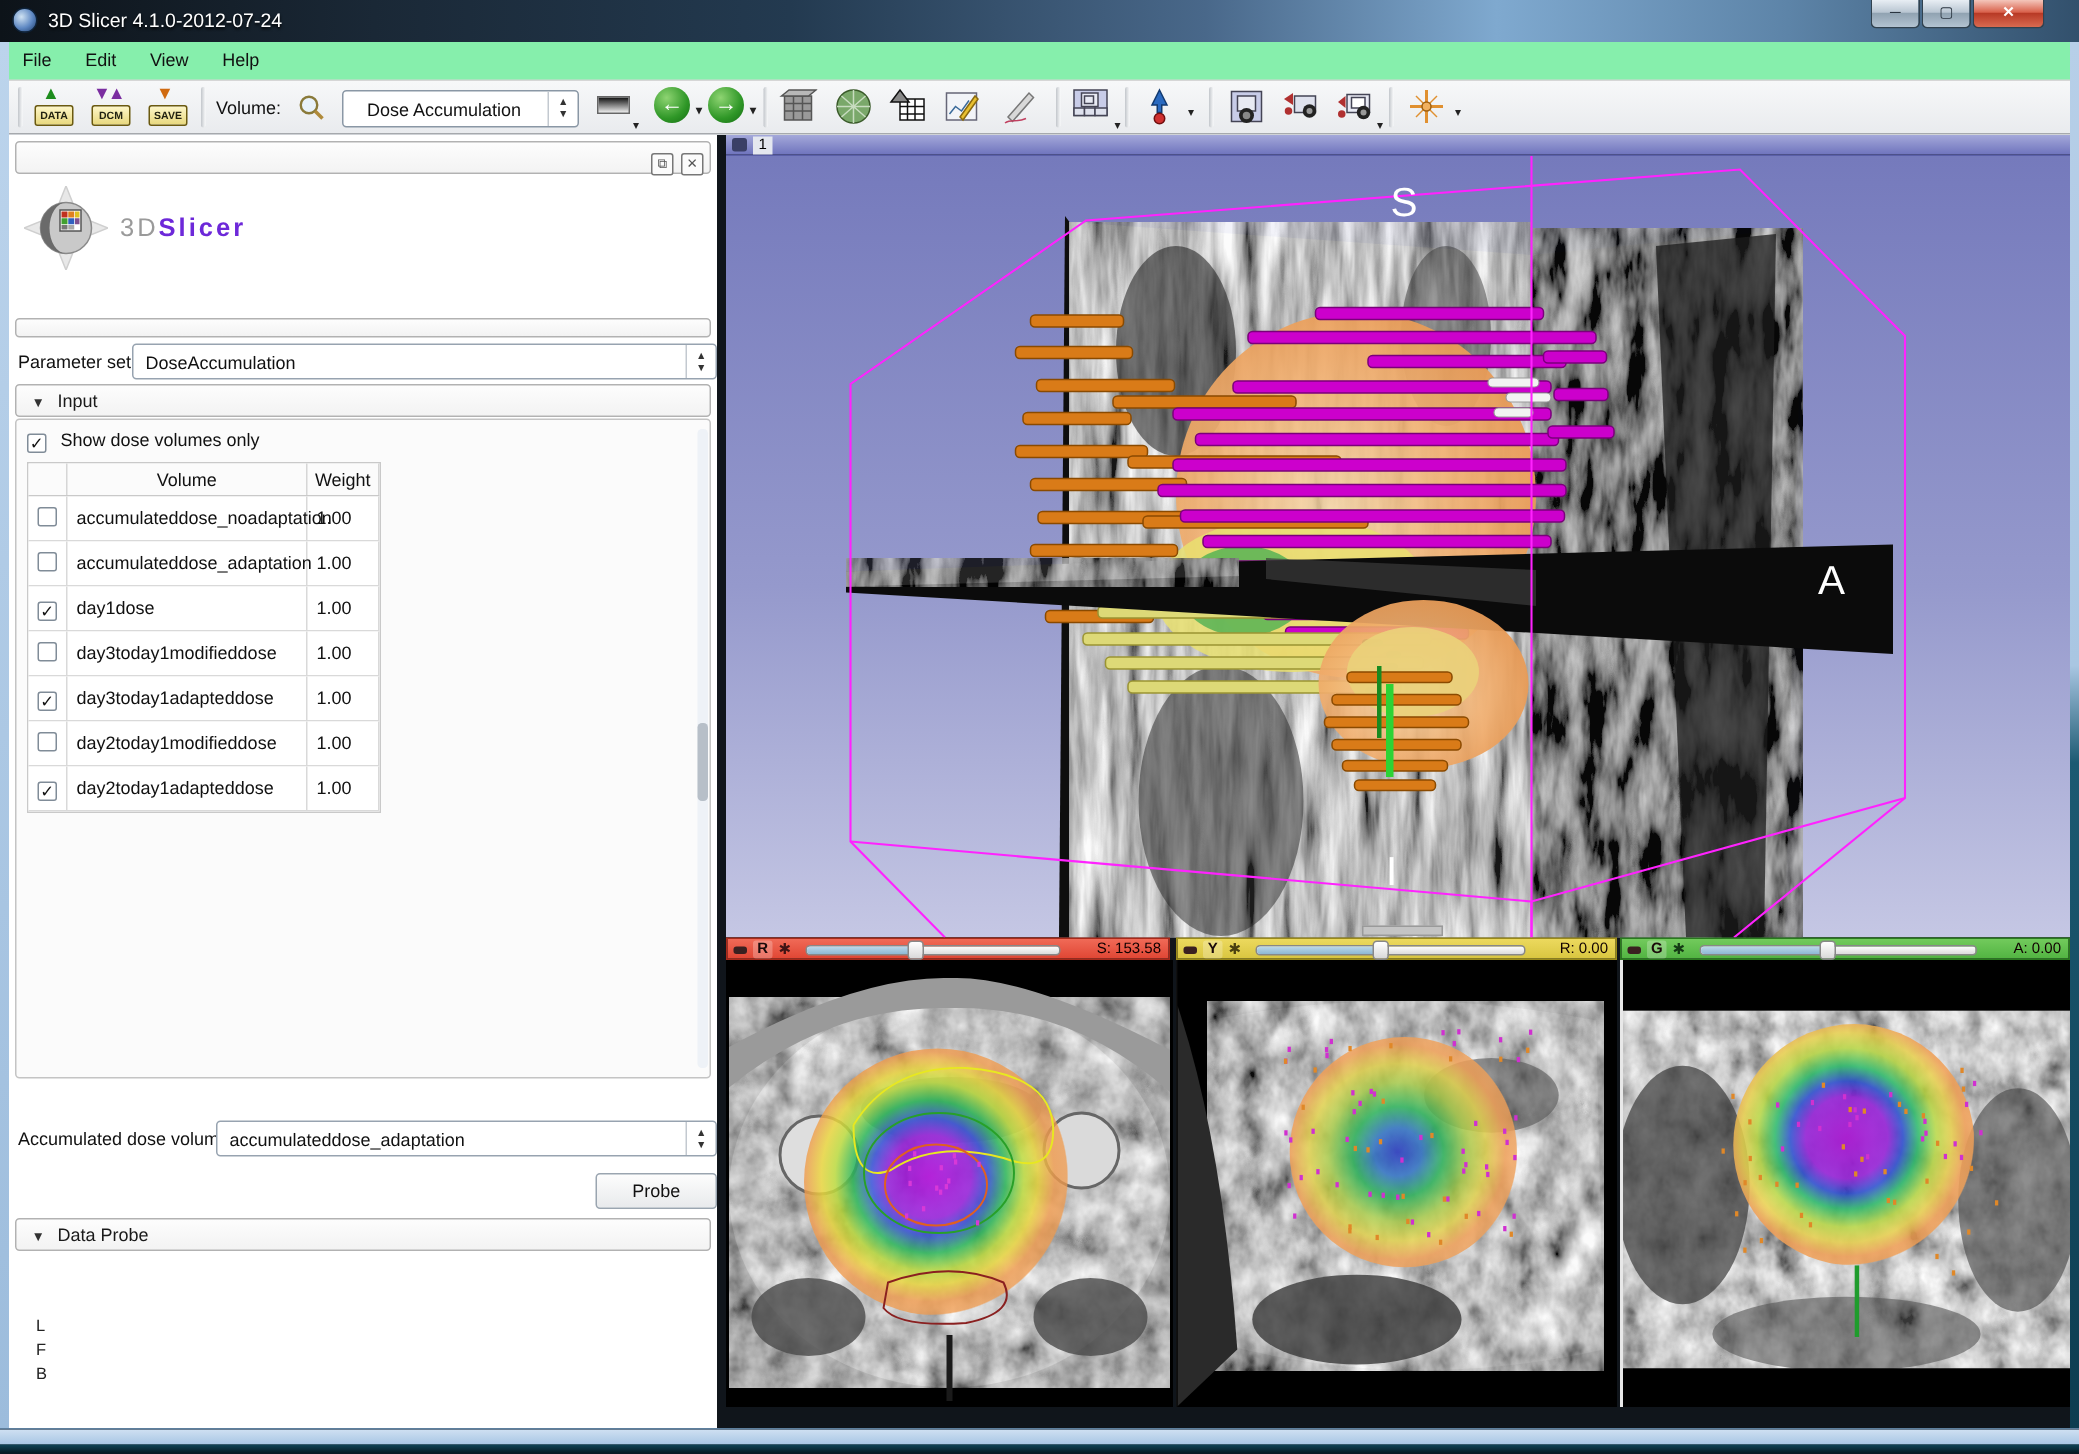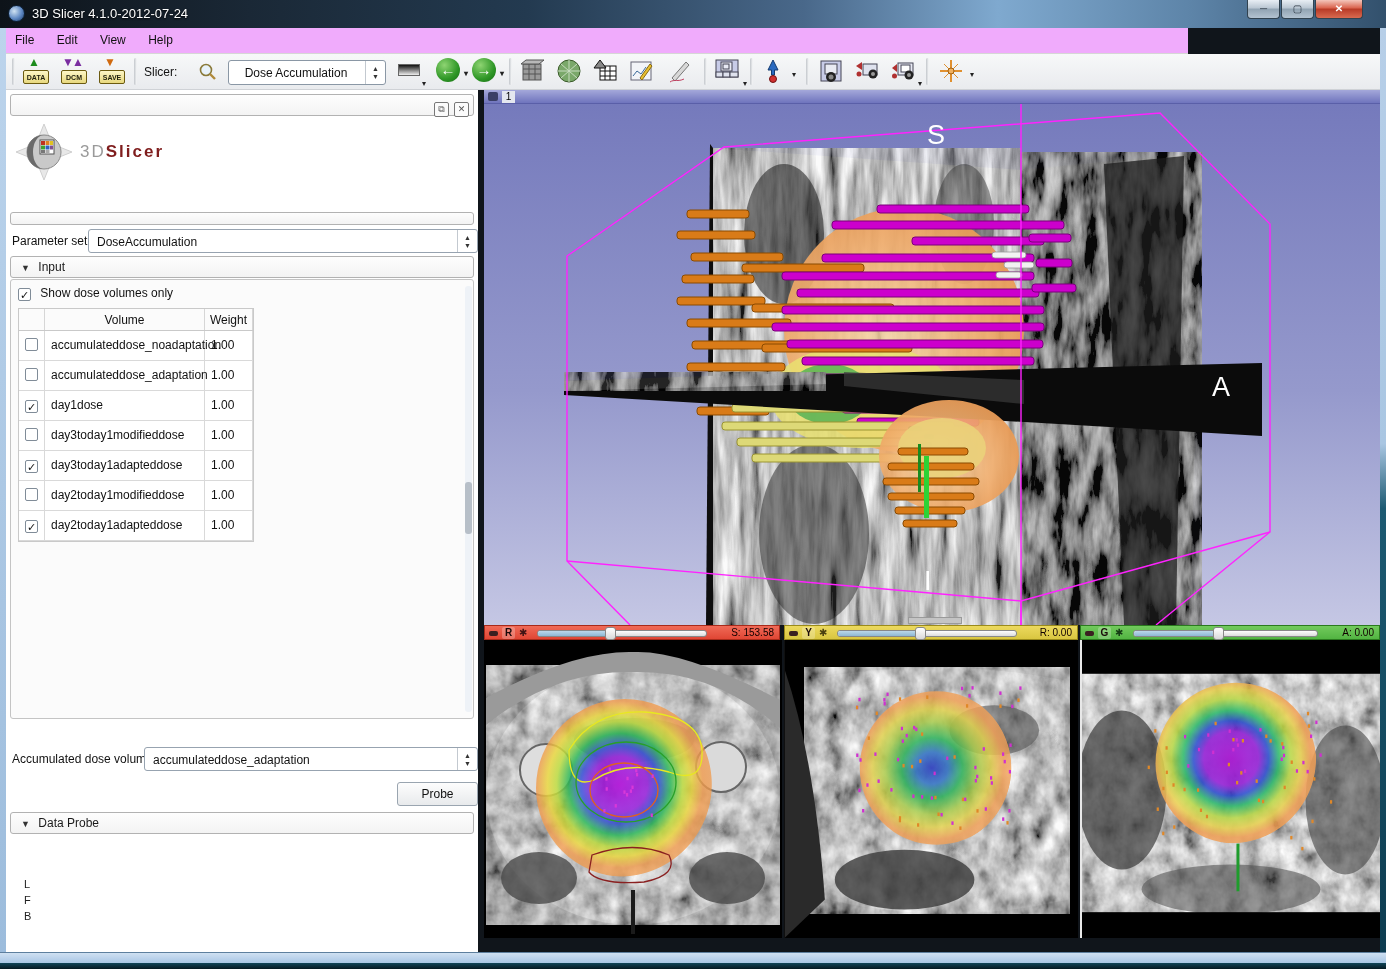--- a/index.html
+++ b/index.html
@@ -22,21 +22,21 @@
   #btn-close{ left:1315px; width:48px;
     background:linear-gradient(#f4c6bb,#d9624c 45%,#b83a26 50%,#d96a50); color:#fff; font-weight:bold; }
   .frame-edge { background:linear-gradient(#bcd4ec,#9cbcdc); }
   #edge-l { left:0; top:28px; width:6px; height:924px; }
   #edge-r { left:1380px; top:28px; width:6px; height:924px;
     background:linear-gradient(#b7cfe8 0%,#a9c6e2 45%,#1c5a72 52%,#0d3c50 100%); }
   #edge-b { left:0; top:952px; width:1386px; height:11px; background:linear-gradient(#cfe0f2,#a8c6e4); border-top:1px solid #5d7f9e; }
   #edge-b2 { left:0; top:963px; width:1386px; height:6px; background:linear-gradient(#0f4558,#051820); }
 
   
-  #menubar { left:6px; top:28px; width:1182px; height:26px; background:#f0abfc; border-bottom:1px solid #d6d6d6; }
+  #menubar { left:6px; top:28px; width:1374px; height:26px; background:#86efac; border-bottom:1px solid #d6d6d6; }
   .menu-item { display:inline-block; padding:5px 9px; font-size:12px; color:#111; }
 
   
   #toolbar { left:6px; top:54px; width:1374px; height:36px; background:linear-gradient(#f7f8f9,#e9ebee); border-bottom:1px solid #cfd2d6; }
   .tsep { top:4px; width:3px; height:27px; background:linear-gradient(90deg,#c2c6cb,#f8f9fa); border-radius:2px; }
   .tbtn { top:4px; height:28px; }
   .loadbtn { width:28px; text-align:center; }
   .loadbox { position:absolute; left:1px; top:12px; width:26px; height:14px; background:linear-gradient(#fdf6c8,#e8d87e);
     border:1px solid #6b5a10; border-radius:2px; font-size:7px; font-weight:bold; color:#221; line-height:13px; text-align:center; }
   .loadarrow { position:absolute; top:-3px; left:6px; font-size:12px; line-height:14px; }
@@ -52,21 +52,21 @@
 
   
   #left-panel { left:6px; top:90px; width:472px; height:862px; background:#fff; }
   .pframe { border:1px solid #b2b2b2; border-radius:3px; background:linear-gradient(#fdfdfd,#f3f3f3); }
   #panel-topbar { left:4px; top:4px; width:464px; height:22px; }
   .mini-ico { top:7px; width:15px; height:15px; border:1px solid #777; border-radius:2px; background:#fbfbfb;
     color:#555; font-size:9px; text-align:center; line-height:13px; }
   #logo { left:8px; top:30px; width:240px; height:62px; }
   #logo-star { left:2px; top:4px; width:56px; height:56px; }
   #logo-text { left:66px; top:22px; font-size:17px; letter-spacing:2px; color:#9a9a9a; }
-  #logo-text b { color:#7f1d1d; }
+  #logo-text b { color:#6d28d9; }
   .collapsible { left:4px; width:464px; height:22px; padding-left:10px; font-size:12px; color:#1a1a1a; line-height:21px; }
   .collapsible .arr { display:inline-block; width:14px; font-size:9px; color:#333; }
   #help-bar   { top:97px; }
   #empty-bar  { top:122px; height:13px; padding:0; }
   #paramset-label { left:6px; top:144px; font-size:12px; color:#111; }
   .combo { background:#fff; border:1px solid #97a3b0; border-radius:3px; height:24px; }
   .combo .cval { position:absolute; left:8px; top:5px; font-size:12px; color:#111; }
   #paramset-combo { left:82px; top:139px; width:390px; }
   #input-bar  { top:166px; }
   #input-frame { left:4px; top:189px; width:464px; height:440px; border:1px solid #c4c4c4; border-radius:3px; background:#fbfbfb; }
@@ -151,21 +151,21 @@
     </div>
     <div class="abs tbtn loadbtn" style="left:54px">
       <span class="loadarrow" style="color:#7a2da0; left:2px; letter-spacing:-2px">▼▲</span>
       <span class="loadbox">DCM</span>
     </div>
     <div class="abs tbtn loadbtn" style="left:92px">
       <span class="loadarrow" style="color:#d06a10">▼</span>
       <span class="loadbox">SAVE</span>
     </div>
     <div class="abs tsep" style="left:128px"></div>
-    <span class="abs" id="modules-label" style="left:138px">Slicer:</span>
+    <span class="abs" id="modules-label" style="left:138px">Volume:</span>
     <svg class="abs" style="left:192px; top:8px" width="20" height="20">
       <circle cx="8" cy="8" r="5.5" fill="#e8f2fa" stroke="#8a7a3a" stroke-width="1.6"></circle>
       <line x1="12" y1="12" x2="17" y2="17" stroke="#b08a3a" stroke-width="2.4"></line>
     </svg>
     <div class="abs" id="module-combo" style="left:222px">
       <span class="val">Dose Accumulation</span>
       <span class="spin">▲<br>▼</span>
     </div>
     <div class="abs tbtn" style="left:392px; width:26px">
       <div style="position:absolute; top:6px; width:22px; height:12px; background:linear-gradient(#111,#eee); border:1px solid #666"></div>

